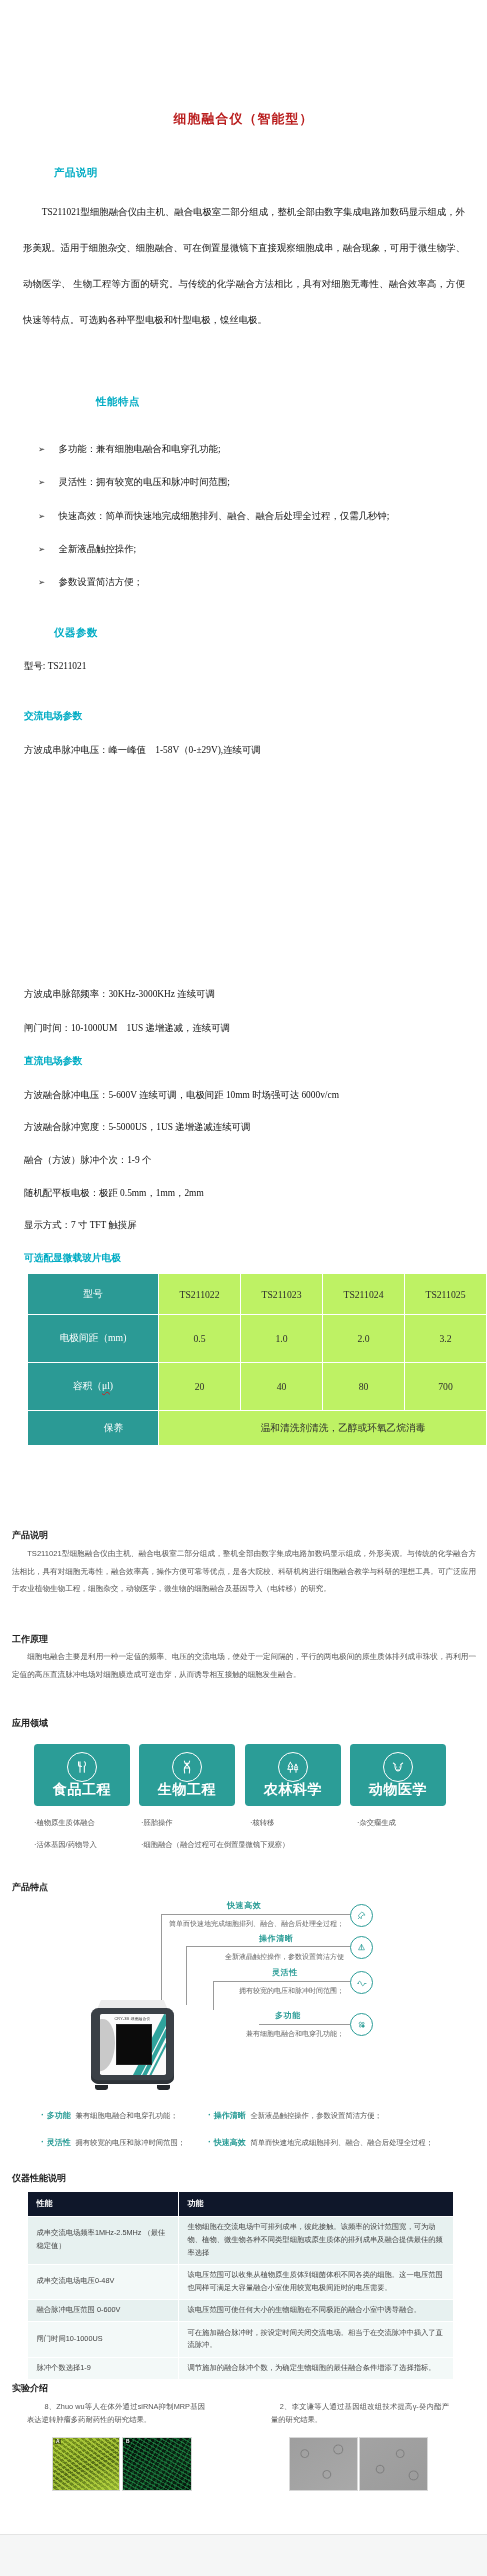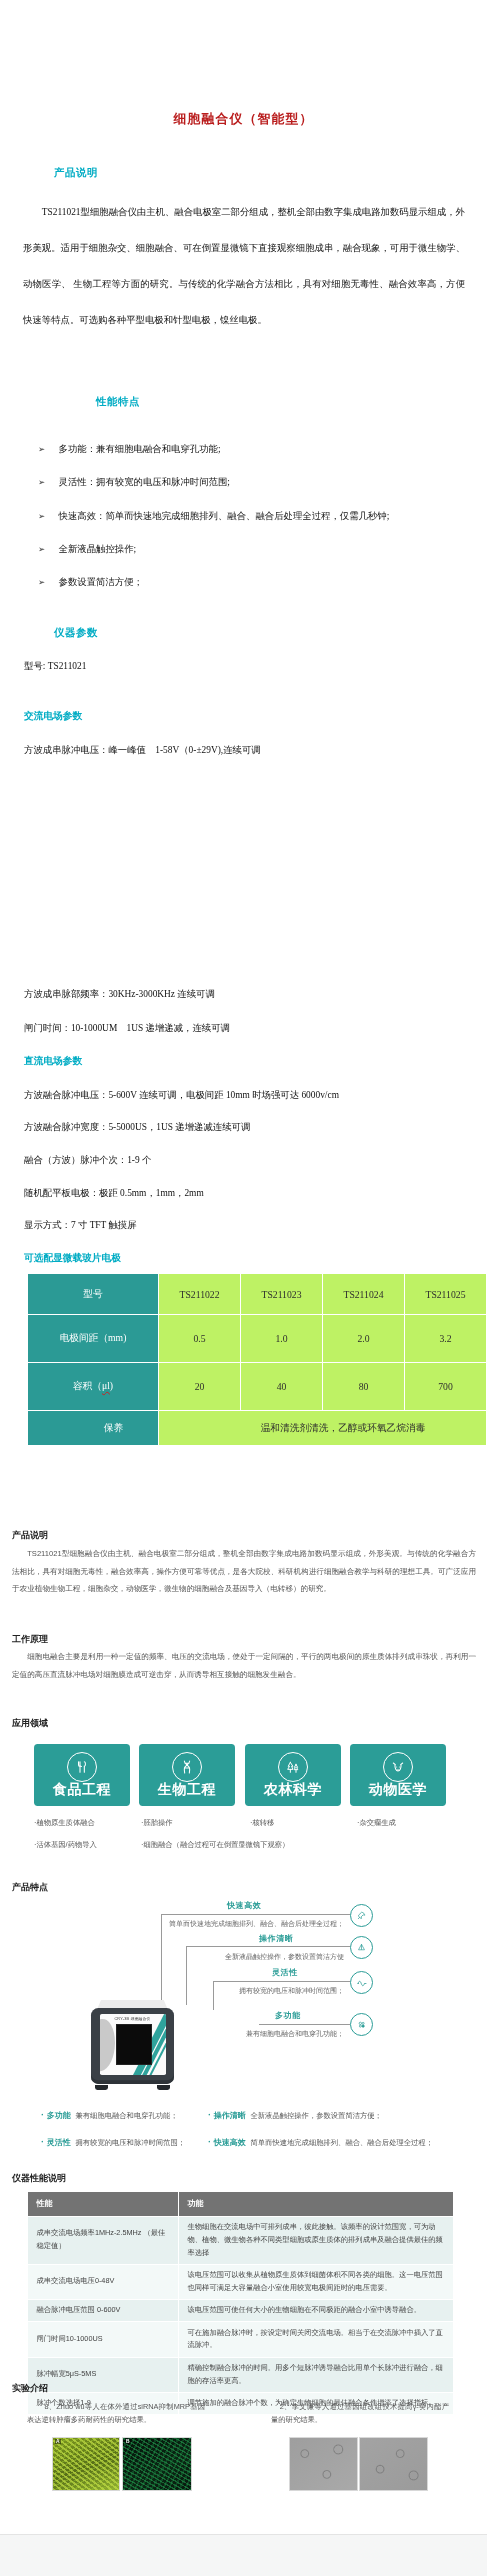--- a/index.html
+++ b/index.html
@@ -51,21 +51,21 @@
   .device .panel .stripe{position:absolute;top:-9.7px;height:85px;background:#2FA39C;transform:rotate(27deg);}
   .device .foot{position:absolute;bottom:0;width:13.4px;height:4.9px;background:#23272b;border-radius:0 0 2.4px 2.4px;}
 
   .fb-dot{color:#2B9D97;font-weight:bold;margin-right:2.4px;}
   .fb-lbl{color:#2B9D97;font-weight:bold;font-size:8px;margin-right:4.9px;}
   .fb-txt{color:#555;font-size:7.3px;}
 
   .perf-table{position:absolute;left:28px;top:2192px;width:425px;border-collapse:separate;border-spacing:0;}
   .perf-table td{vertical-align:middle;font-size:7.3px;line-height:12.8px;color:#444;padding:4.3px 8.5px;border-bottom:1.2px solid #fff;}
   .perf-table td.c1{width:133px;border-right:1.2px solid #fff;}
-  .perf-table .hd td{background:#737373;color:#fff;font-weight:bold;font-size:8px;padding:5.5px 8.5px;margin-top:12px;}
+  .perf-table .hd td{background:#0f172a;color:#fff;font-weight:bold;font-size:8px;padding:5.5px 8.5px;margin-top:12px;}
   .perf-table .odd td{background:#E7F1F0;}
   .perf-table .even td{background:#F3F9F8;}
 
   .exp-text{font-size:7.3px;line-height:13.4px;color:#555;text-align:justify;}
   .exp-img{position:absolute;top:2437px;height:54px;border:0.6px solid #d8d8d8;box-sizing:border-box;}
   .img-fluo-a{background:
     repeating-linear-gradient(37deg, rgba(196,224,70,.65) 0 1.8px, rgba(0,0,0,0) 1.8px 4.3px),
     repeating-linear-gradient(-24deg, rgba(150,190,45,.55) 0 1.2px, rgba(0,0,0,0) 1.2px 3.7px),
     linear-gradient(160deg,#7d981f,#566f18 55%,#93b231);}
   .img-fluo-b{background:
@@ -284,24 +284,20 @@
           <td>该电压范围可以收集从植物原生质体到细菌体积不同各类的细胞。这一电压范围也同样可满足大容量融合小室使用较宽电极间距时的电压需要。</td>
         </tr>
     <tr class="odd">
           <td class="c1">融合脉冲电压范围 0-600V</td>
           <td>该电压范围可使任何大小的生物细胞在不同极距的融合小室中诱导融合。</td>
         </tr>
     <tr class="even">
           <td class="c1">闸门时间10-1000US</td>
           <td>可在施加融合脉冲时，按设定时间关闭交流电场。相当于在交流脉冲中插入了直流脉冲。</td>
         </tr>
-    <tr class="odd">
-          <td class="c1">脉冲幅宽5μS-5MS</td>
-          <td>精确控制融合脉冲的时间。用多个短脉冲诱导融合比用单个长脉冲进行融合，细胞的存活率更高。</td>
-        </tr>
     <tr class="even">
           <td class="c1">脉冲个数选择1-9</td>
           <td>调节施加的融合脉冲个数，为确定生物细胞的最佳融合条件增添了选择指标。</td>
         </tr>
   </tbody>
     </table>
 
   <div class="abs sans h2-black" style="left:12px;top:2382px;">实验介绍</div>
 
   <div class="abs sans exp-text" style="left:27px;top:2400px;width:178px;text-indent:2.4em;">8、Zhuo wu等人在体外通过siRNA抑制MRP基因表达逆转肿瘤多药耐药性的研究结果。</div>

